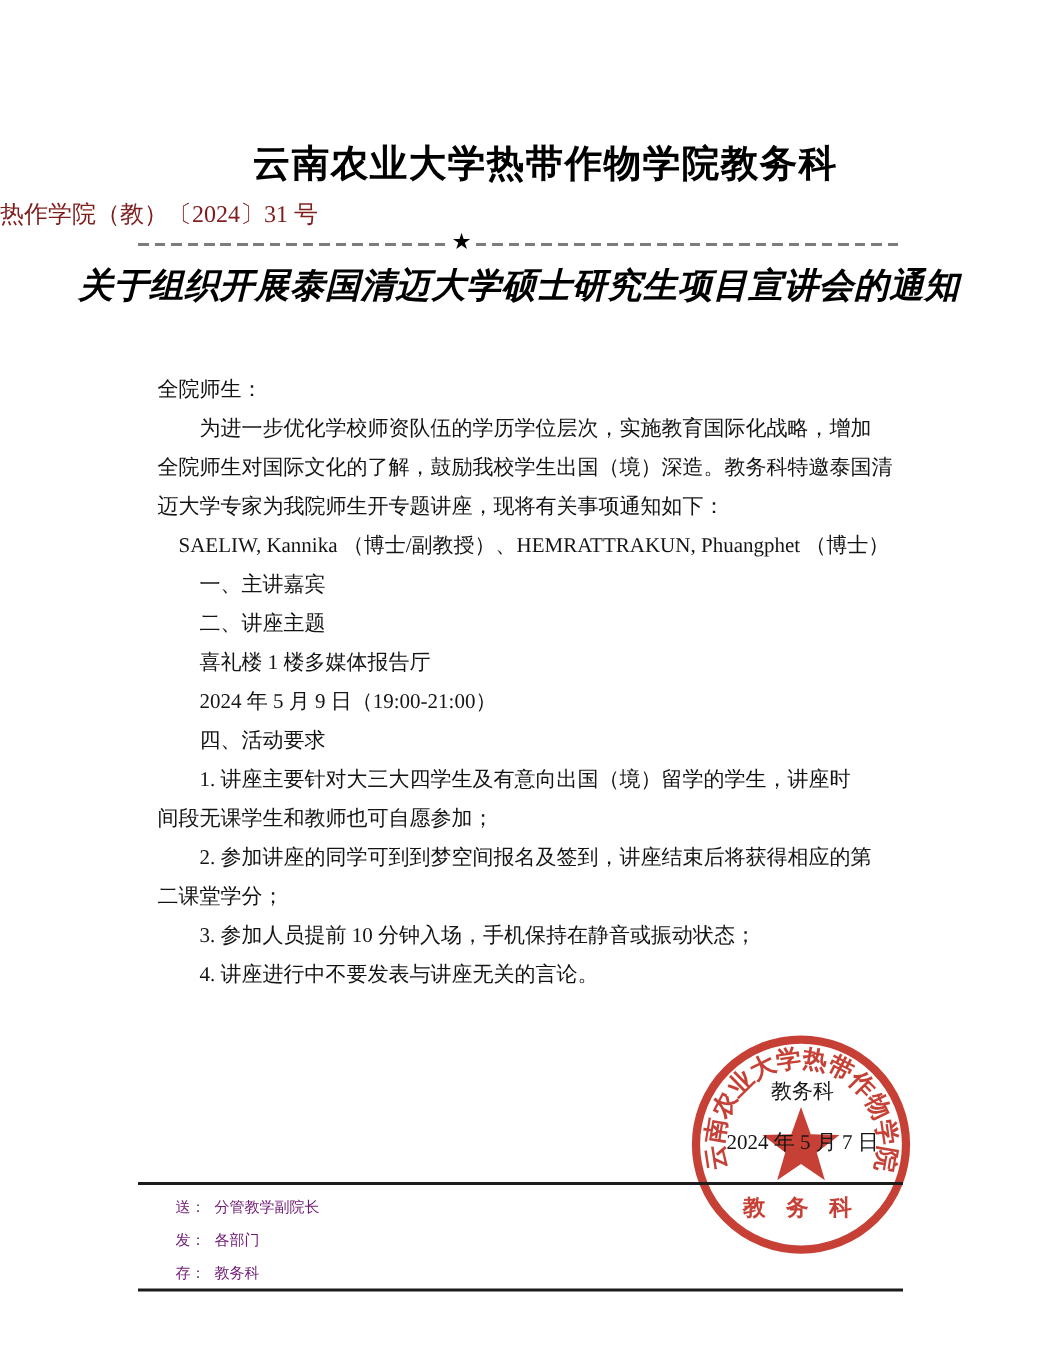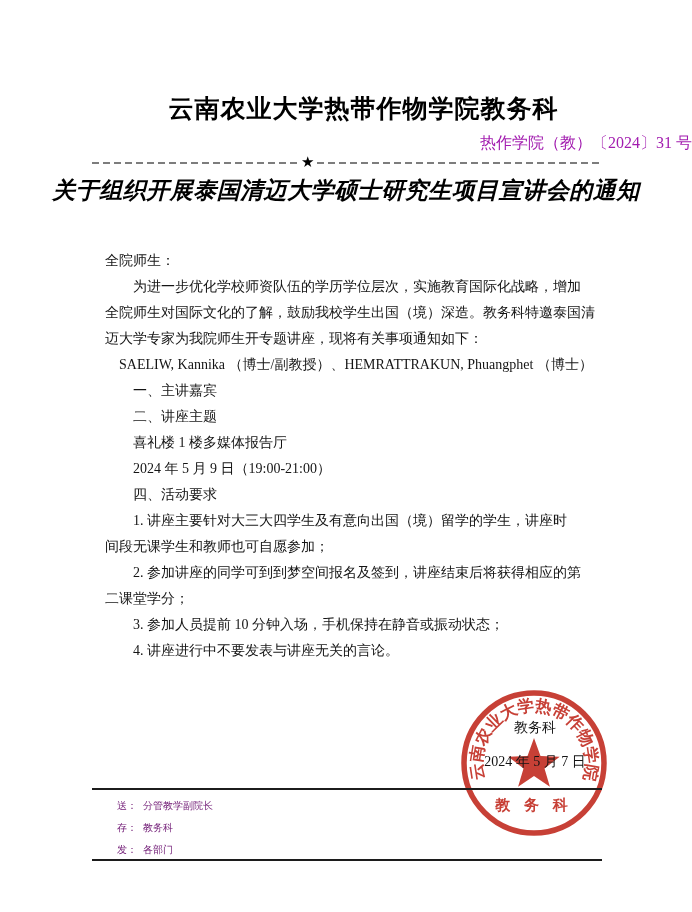--- a/index.html
+++ b/index.html
@@ -21,23 +21,23 @@
     font-weight: bold;
     font-size: 25px;
     letter-spacing: 1px;
     color: #000;
     white-space: nowrap;
     padding-left: 35px;
   }
   .doc-number {
     position: absolute;
     top: 133px; left: 0; width: 100%;
-    text-align: right;
+    text-align: left;
     font-size: 16px;
-    color: #a21caf;
+    color: #7f1d1d;
     white-space: nowrap;
   }
   .separator {
     position: absolute;
     top: 154px; left: 92px; width: 510px; height: 18px;
     display: flex; align-items: center;
   }
   .dash {
     height: 2px;
     background: repeating-linear-gradient(90deg, #7d7d7d 0 7px, transparent 7px 11px);
@@ -166,20 +166,20 @@
     <div class="sig-dept">教务科</div>
     <div class="sig-date">2024 年 5 月 7 日</div>
   </div>
 
   <div class="rule rule-top"></div>
 
   <div class="footer-block">
 
       <div class="fline"><span class="f-label">送：</span><span class="f-value">分管教学副院长</span></div>
 
+      <div class="fline"><span class="f-label">发：</span><span class="f-value">各部门</span></div>
+
       <div class="fline"><span class="f-label">存：</span><span class="f-value">教务科</span></div>
-
-      <div class="fline"><span class="f-label">发：</span><span class="f-value">各部门</span></div>
     </div>
 
   <div class="rule rule-bottom"></div>
 
 </div>
 
 </body></html>

